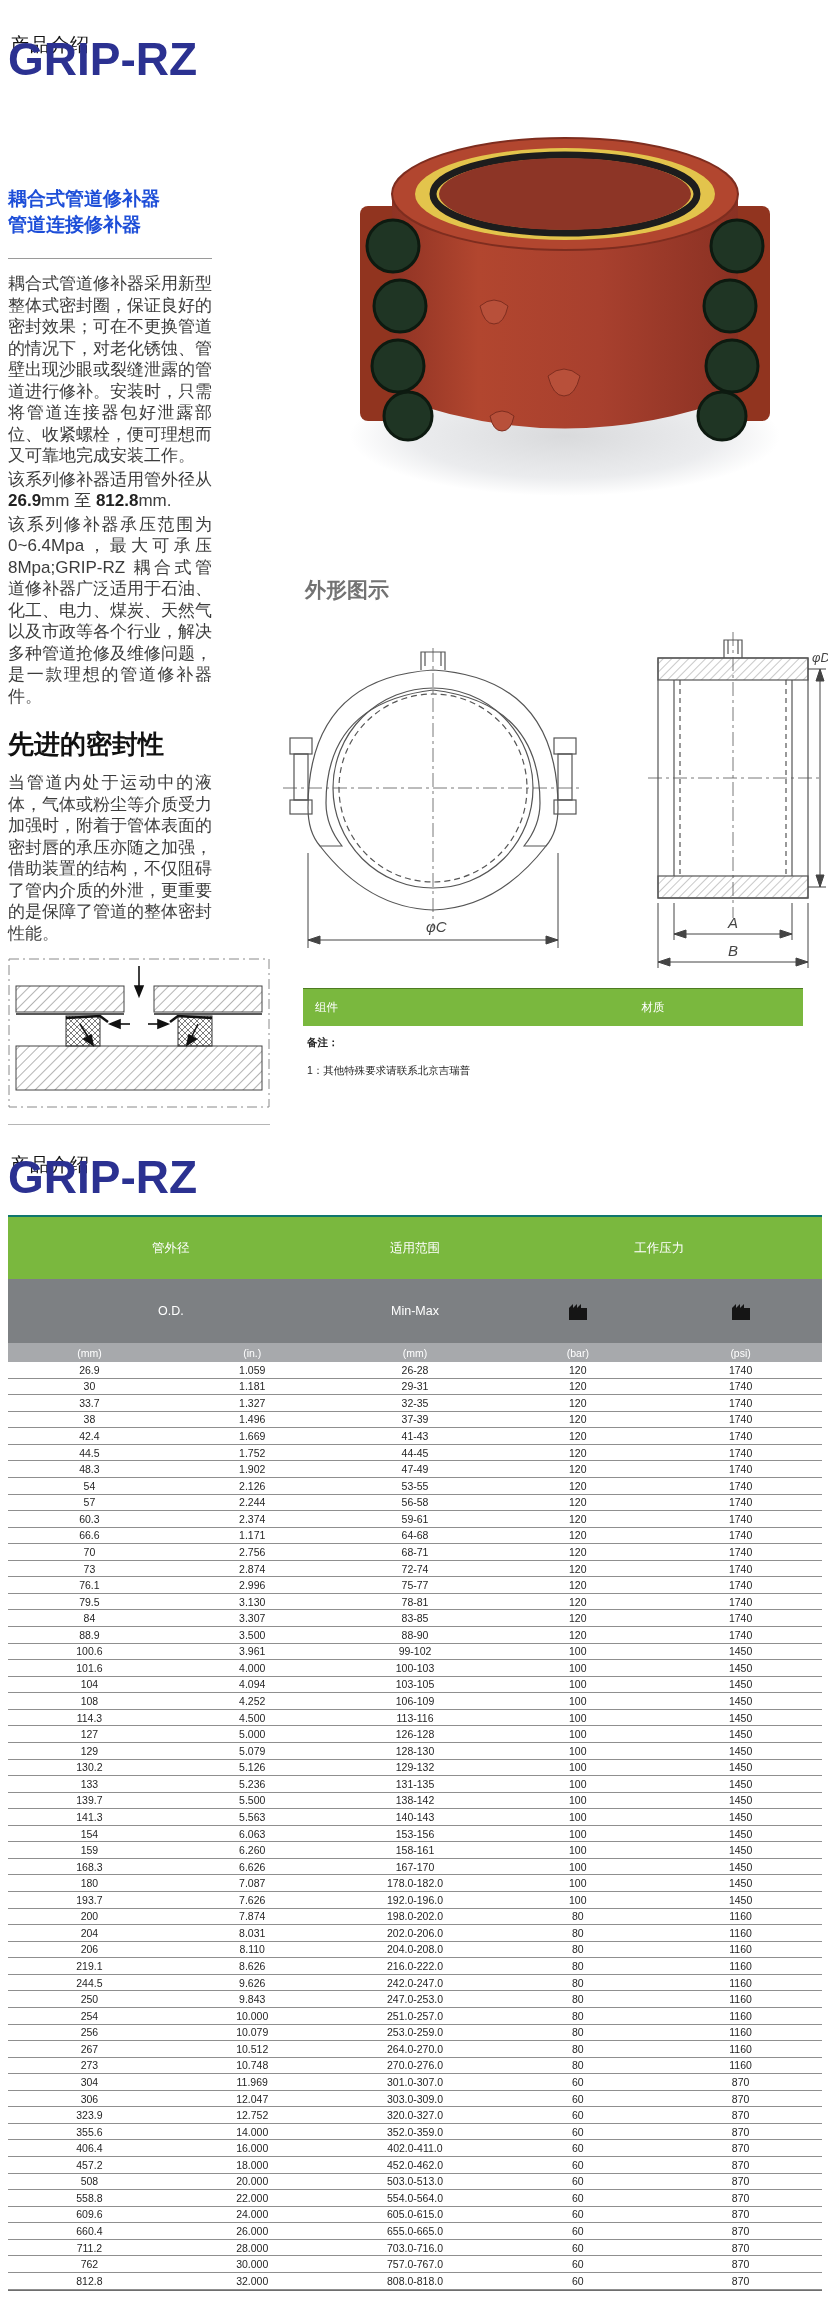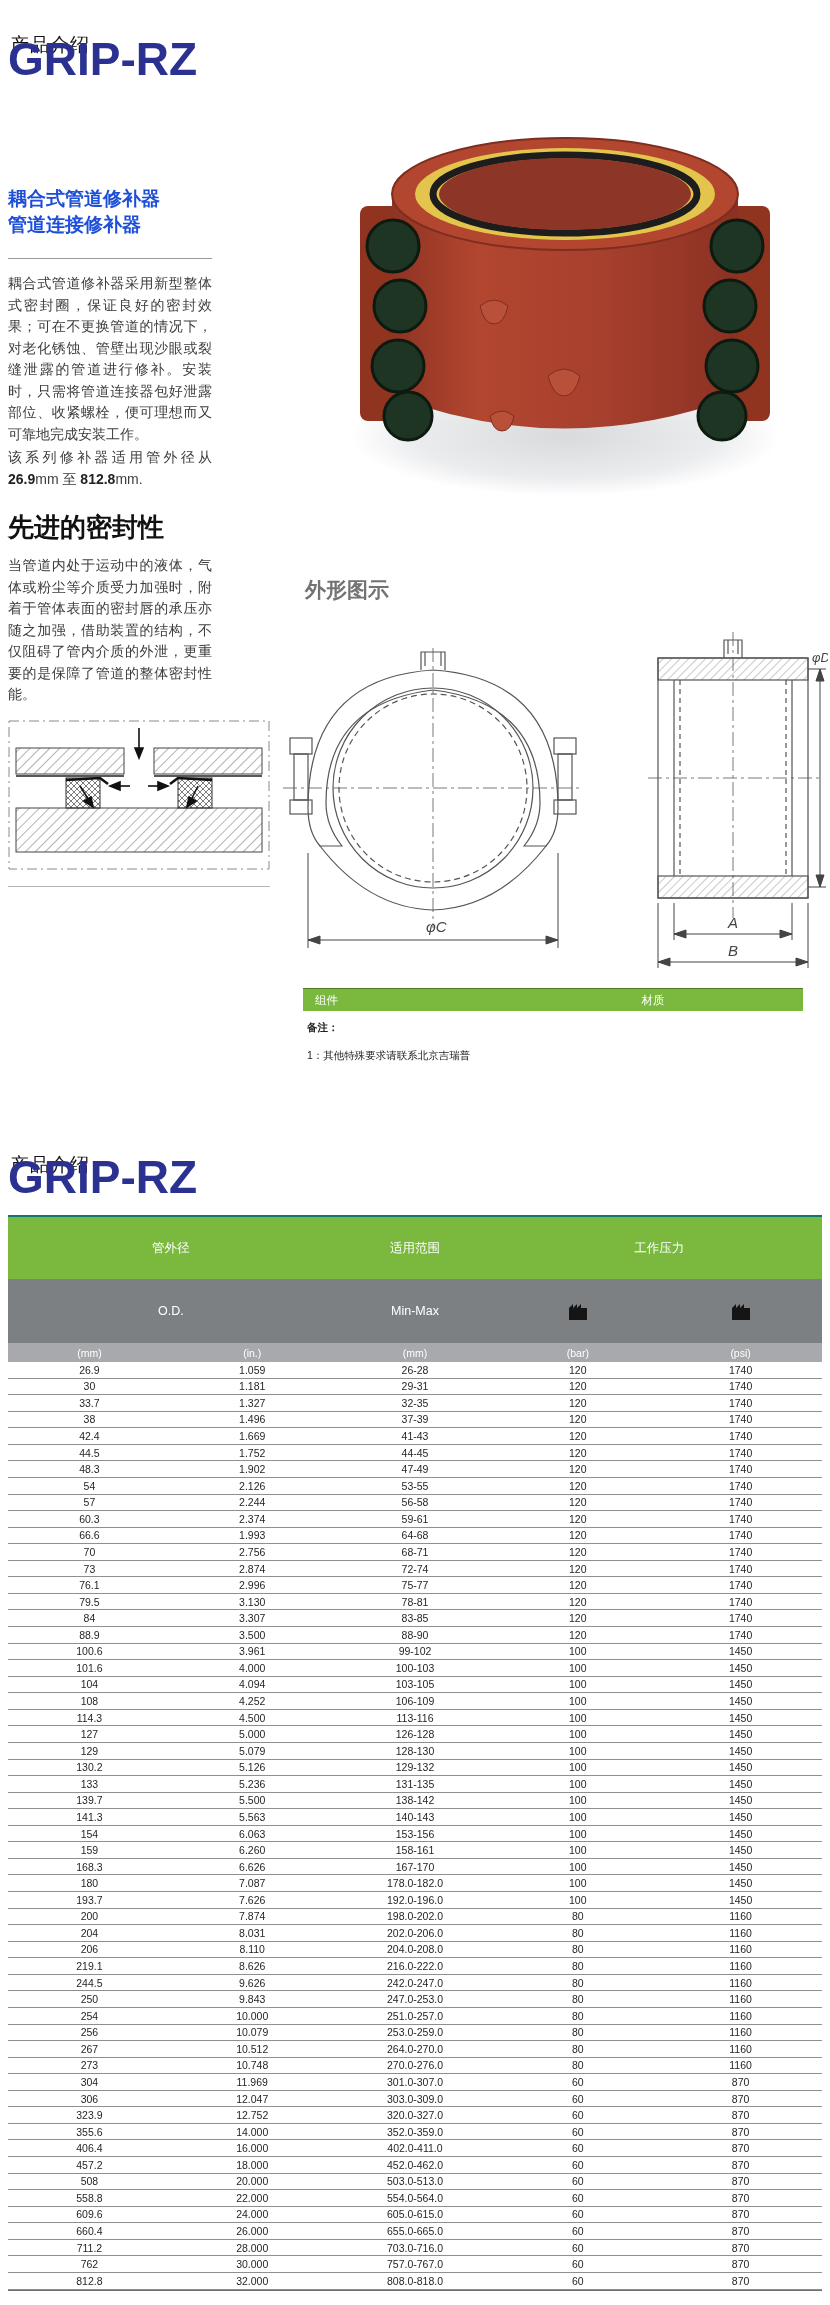--- a/index.html
+++ b/index.html
@@ -17,37 +17,37 @@
   .brand  { position:absolute; left:8px; font-size:46px; font-weight:800; color:#2b3191; letter-spacing:0px; }
   .kicker.k1 { top:6px; }
   .brand.b1  { top:32px; }
   .kicker.k2 { top:1126px; }
   .brand.b2  { top:1150px; }
 
   
   .left-col { position:absolute; left:8px; top:186px; width:204px; }
   .intro-heading { font-size:19px; line-height:26px; font-weight:800; color:#1d4ed8; }
   .rule { border:0; border-top:1px solid #9a9a9a; margin:20px 0 14px 0; }
-  .para { font-size:14px; line-height:21.5px; text-align:justify; color:#3c3c3c; margin-top:2px; }
+  .para { font-size:17px; line-height:21.5px; text-align:justify; color:#3c3c3c; margin-top:2px; }
   .para b { color:#222; }
   .seal-heading { font-size:26px; font-weight:700; color:#111; margin-top:20px; }
   .seal-body { margin-top:10px; }
   .seal-svg { margin-top:14px; overflow:visible; }
   .rule2 { border:0; border-top:1px solid #b5b5b5; margin:12px 0 0 0; width:262px; }
 
   
   .photo { position:absolute; left:330px; top:66px; width:470px; height:440px; }
 
   
   .outline-heading { position:absolute; left:305px; top:576px; font-size:21px; font-weight:800; color:#737373; }
   .drawings { position:absolute; left:228px; top:618px; }
 
   
   .materials { position:absolute; left:303px; top:988px; width:500px; }
-  .mat-head { display:flex; background:#7ab83e; border-top:1px solid #4e7b22; color:#fff; font-size:11.5px; height:23px; align-items:center; }
+  .mat-head { display:flex; background:#7ab83e; border-top:1px solid #4e7b22; color:#fff; font-size:11.5px; height:38px; align-items:center; }
   .mat-head .c1 { width:40%; padding-left:12px; }
   .mat-head .c2 { width:60%; text-align:center; }
   .mat-row { display:flex; height:29px; align-items:center; font-size:12.5px; color:#1d1d1d; border-bottom:1px solid #a8a8a8; }
   .mat-row:last-child { border-bottom:1.5px solid #555; }
   .mat-cell:first-child { width:40%; padding-left:12px; }
   .mat-cell:last-child { width:60%; text-align:center; }
   .note { margin-top:10px; padding-left:4px; font-size:10.5px; color:#222; }
   .note .note-label { font-weight:bold; }
   .note .note-line { margin-top:14px; }
 
@@ -124,20 +124,21 @@
       <path d="M160 350 q12 -10 24 0 q-3 15 -12 15 q-9 0 -12 -15" fill="#b8503a" stroke="#7e2d1f"></path>
     </svg>
   </div>
 
   <div class="left-col">
     <div class="intro-heading">耦合式管道修补器</div>
     <div class="intro-heading">管道连接修补器</div>
     <hr class="rule">
     <p class="para">耦合式管道修补器采用新型整体式密封圈，保证良好的密封效果；可在不更换管道的情况下，对老化锈蚀、管壁出现沙眼或裂缝泄露的管道进行修补。安装时，只需将管道连接器包好泄露部位、收紧螺栓，便可理想而又可靠地完成安装工作。</p>
     <p class="para"><span>该系列修补器适用管外径从 </span><b>26.9</b><span>mm 至 </span><b>812.8</b><span>mm.</span></p>
+    <p class="para">该系列修补器承压范围为 0~6.4Mpa，最大可承压 8Mpa;GRIP-RZ 耦合式管道修补器广泛适用于石油、化工、电力、煤炭、天然气以及市政等各个行业，解决多种管道抢修及维修问题，是一款理想的管道修补器件。</p>
 
     <div class="seal-heading">先进的密封性</div>
     <p class="para seal-body">当管道内处于运动中的液体，气体或粉尘等介质受力加强时，附着于管体表面的密封唇的承压亦随之加强，借助装置的结构，不仅阻碍了管内介质的外泄，更重要的是保障了管道的整体密封性能。</p>
 
     
     <svg class="seal-svg" width="262" height="150" viewBox="0 0 262 150">
       <defs>
         <pattern id="hatch" width="7" height="7" patternUnits="userSpaceOnUse" patternTransform="rotate(45)">
           <line x1="0" y1="0" x2="0" y2="7" stroke="#6a6a6a" stroke-width="1"></line>
         </pattern>
@@ -376,21 +377,21 @@
         </div>
         <div class="spec-row">
           <div class="spec-cell">60.3</div>
           <div class="spec-cell">2.374</div>
           <div class="spec-cell">59-61</div>
           <div class="spec-cell">120</div>
           <div class="spec-cell">1740</div>
         </div>
         <div class="spec-row">
           <div class="spec-cell">66.6</div>
-          <div class="spec-cell">1.993</div>
+          <div class="spec-cell">1.171</div>
           <div class="spec-cell">64-68</div>
           <div class="spec-cell">120</div>
           <div class="spec-cell">1740</div>
         </div>
         <div class="spec-row">
           <div class="spec-cell">70</div>
           <div class="spec-cell">2.756</div>
           <div class="spec-cell">68-71</div>
           <div class="spec-cell">120</div>
           <div class="spec-cell">1740</div>

